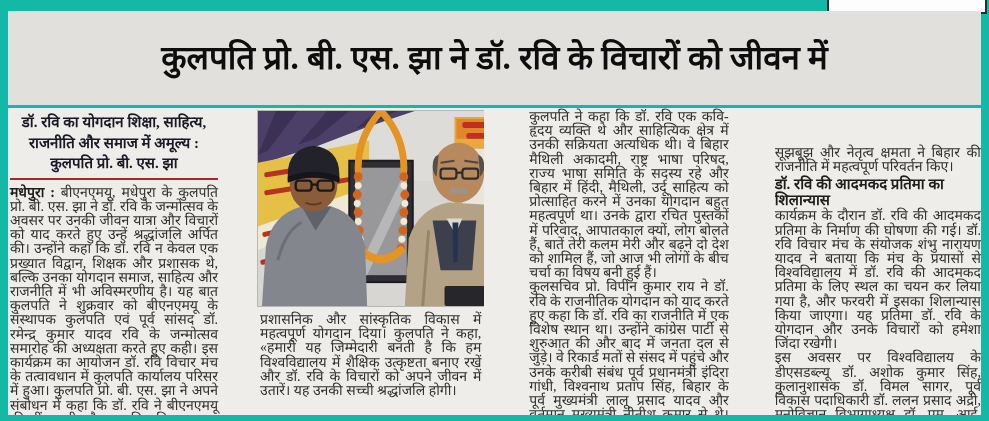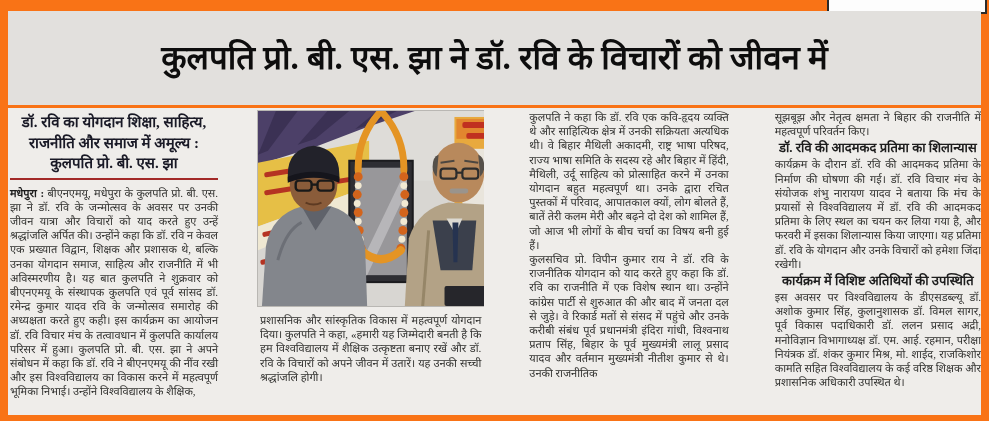--- a/index.html
+++ b/index.html
@@ -3,21 +3,21 @@
 <meta charset="utf-8">
 <style>
   html,body{margin:0;padding:0;}
   body{
     width:989px;height:421px;position:relative;background:#ffffff;
     font-family:"Liberation Serif","DejaVu Serif",serif;
     overflow:hidden;
   }
   .clipping{
     position:absolute;left:0;top:0;width:989px;height:421px;
-    background:#f97316;
+    background:#14b8a6;
   }
   
   .masthead-box{
     position:absolute;left:827px;top:-6px;width:156px;height:16px;
     background:#fdfdfd;border:2px solid #2a2a2a;
   }
   
   .headline-band{
     position:absolute;left:8px;top:11px;width:973px;height:94px;
     background:#e2e0dd;display:flex;flex-direction:column;
@@ -29,36 +29,36 @@
   }
   
   .columns{
     position:absolute;left:8px;top:108px;width:973px;height:307px;
     display:flex;background:#efedea;gap:36px;
   }
   .col{overflow:hidden;box-sizing:border-box;}
   .col1{width:243px;padding:2px 3px 0 2px;}
   .col2{width:260px;margin-left:0;}
   .col3{width:228px;margin-left:9px;padding-top:2px;}
-  .col4{width:236px;margin-left:10px;padding-top:2px;}
+  .col4{width:236px;margin-left:10px;padding-top:2px;margin-top:36px;}
   .kicker{
     font-weight:700;color:#191926;font-size:15px;line-height:20.5px;
     text-align:center;margin:2px 2px 0 2px;
   }
   .kicker-rule{
     height:2px;background:#a32a28;margin:4px 0 6px 0;border:0;
   }
   .bodytext{
-    font-size:11px;line-height:14.2px;color:#30302e;
+    font-size:14px;line-height:14.2px;color:#30302e;
     text-align:justify;margin:0;
   }
   .dateline{font-weight:700;color:#1c1c1c;}
   .subhead{
-    font-weight:700;color:#1d1d1d;font-size:13px;line-height:16px;
-    margin:2px 0 1px 0;text-align:center;
+    font-weight:700;color:#1d1d1d;font-size:15px;line-height:16px;
+    margin:2px 0 1px 0;text-align:left;
   }
   .photo-wrap{
     width:254px;height:197px;margin:2px 0 6px 0;
     border:1px solid #b9b7b3;box-sizing:border-box;background:#d6d4d0;
   }
   .photo-wrap svg{display:block;width:100%;height:100%;}
   .col2 .bodytext{padding:0 3px;}
 </style>
 </head>
 <body>
@@ -186,18 +186,17 @@
 
     <div class="col col3">
       <p class="bodytext"><span>कुलपति ने कहा कि डॉ. रवि एक कवि-हृदय व्यक्ति थे और साहित्यिक क्षेत्र में उनकी सक्रियता अत्यधिक थी। वे बिहार मैथिली अकादमी, राष्ट्र भाषा परिषद, राज्य भाषा समिति के सदस्य रहे और बिहार में हिंदी, मैथिली, उर्दू साहित्य को प्रोत्साहित करने में उनका योगदान बहुत महत्वपूर्ण था। उनके द्वारा रचित पुस्तकों में परिवाद, आपातकाल क्यों, लोग बोलते हैं, बातें तेरी कलम मेरी और बढ़ने दो देश को शामिल हैं, जो आज भी लोगों के बीच चर्चा का विषय बनी हुई हैं।</span></p>
       <p class="bodytext"><span>कुलसचिव प्रो. विपीन कुमार राय ने डॉ. रवि के राजनीतिक योगदान को याद करते हुए कहा कि डॉ. रवि का राजनीति में एक विशेष स्थान था। उन्होंने कांग्रेस पार्टी से शुरुआत की और बाद में जनता दल से जुड़े। वे रिकार्ड मतों से संसद में पहुंचे और उनके करीबी संबंध पूर्व प्रधानमंत्री इंदिरा गांधी, विश्वनाथ प्रताप सिंह, बिहार के पूर्व मुख्यमंत्री लालू प्रसाद यादव और वर्तमान मुख्यमंत्री नीतीश कुमार से थे। उनकी राजनीतिक</span></p>
     </div>
 
     <div class="col col4">
       <p class="bodytext"><span>सूझबूझ और नेतृत्व क्षमता ने बिहार की राजनीति में महत्वपूर्ण परिवर्तन किए।</span></p>
       <div class="subhead">डॉ. रवि की आदमकद प्रतिमा का शिलान्यास</div>
       <p class="bodytext"><span>कार्यक्रम के दौरान डॉ. रवि की आदमकद प्रतिमा के निर्माण की घोषणा की गई। डॉ. रवि विचार मंच के संयोजक शंभु नारायण यादव ने बताया कि मंच के प्रयासों से विश्वविद्यालय में डॉ. रवि की आदमकद प्रतिमा के लिए स्थल का चयन कर लिया गया है, और फरवरी में इसका शिलान्यास किया जाएगा। यह प्रतिमा डॉ. रवि के योगदान और उनके विचारों को हमेशा जिंदा रखेगी।</span></p>
-      <div class="subhead">कार्यक्रम में विशिष्ट अतिथियों की उपस्थिति</div>
       <p class="bodytext"><span>इस अवसर पर विश्वविद्यालय के डीएसडब्ल्यू डॉ. अशोक कुमार सिंह, कुलानुशासक डॉ. विमल सागर, पूर्व विकास पदाधिकारी डॉ. ललन प्रसाद अद्री, मनोविज्ञान विभागाध्यक्ष डॉ. एम. आई. रहमान, परीक्षा नियंत्रक डॉ. शंकर कुमार मिश्र, मो. शाईद, राजकिशोर कामति सहित विश्वविद्यालय के कई वरिष्ठ शिक्षक और प्रशासनिक अधिकारी उपस्थित थे।</span></p>
     </div>
 
   </div>
 </div>
 
 </body></html>

